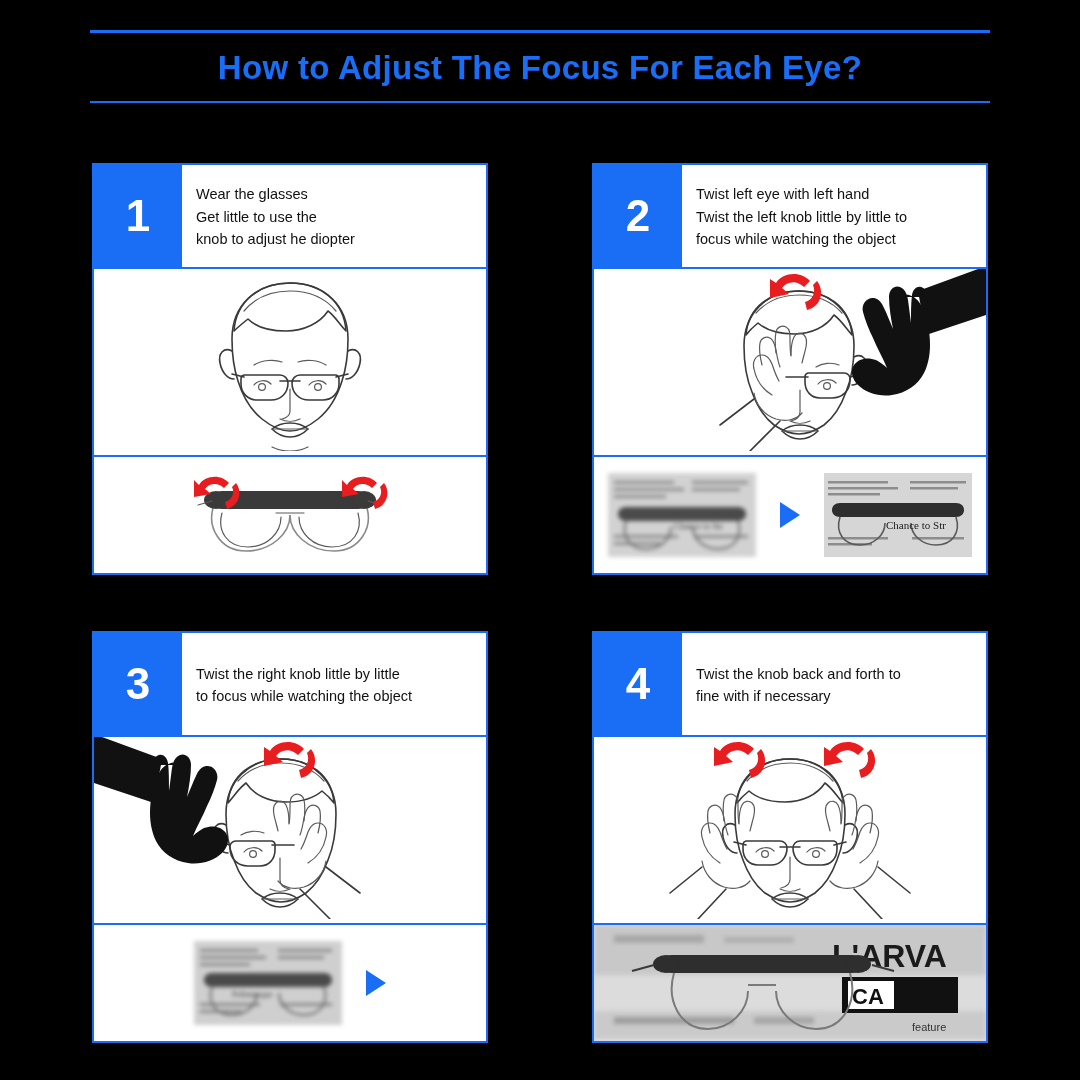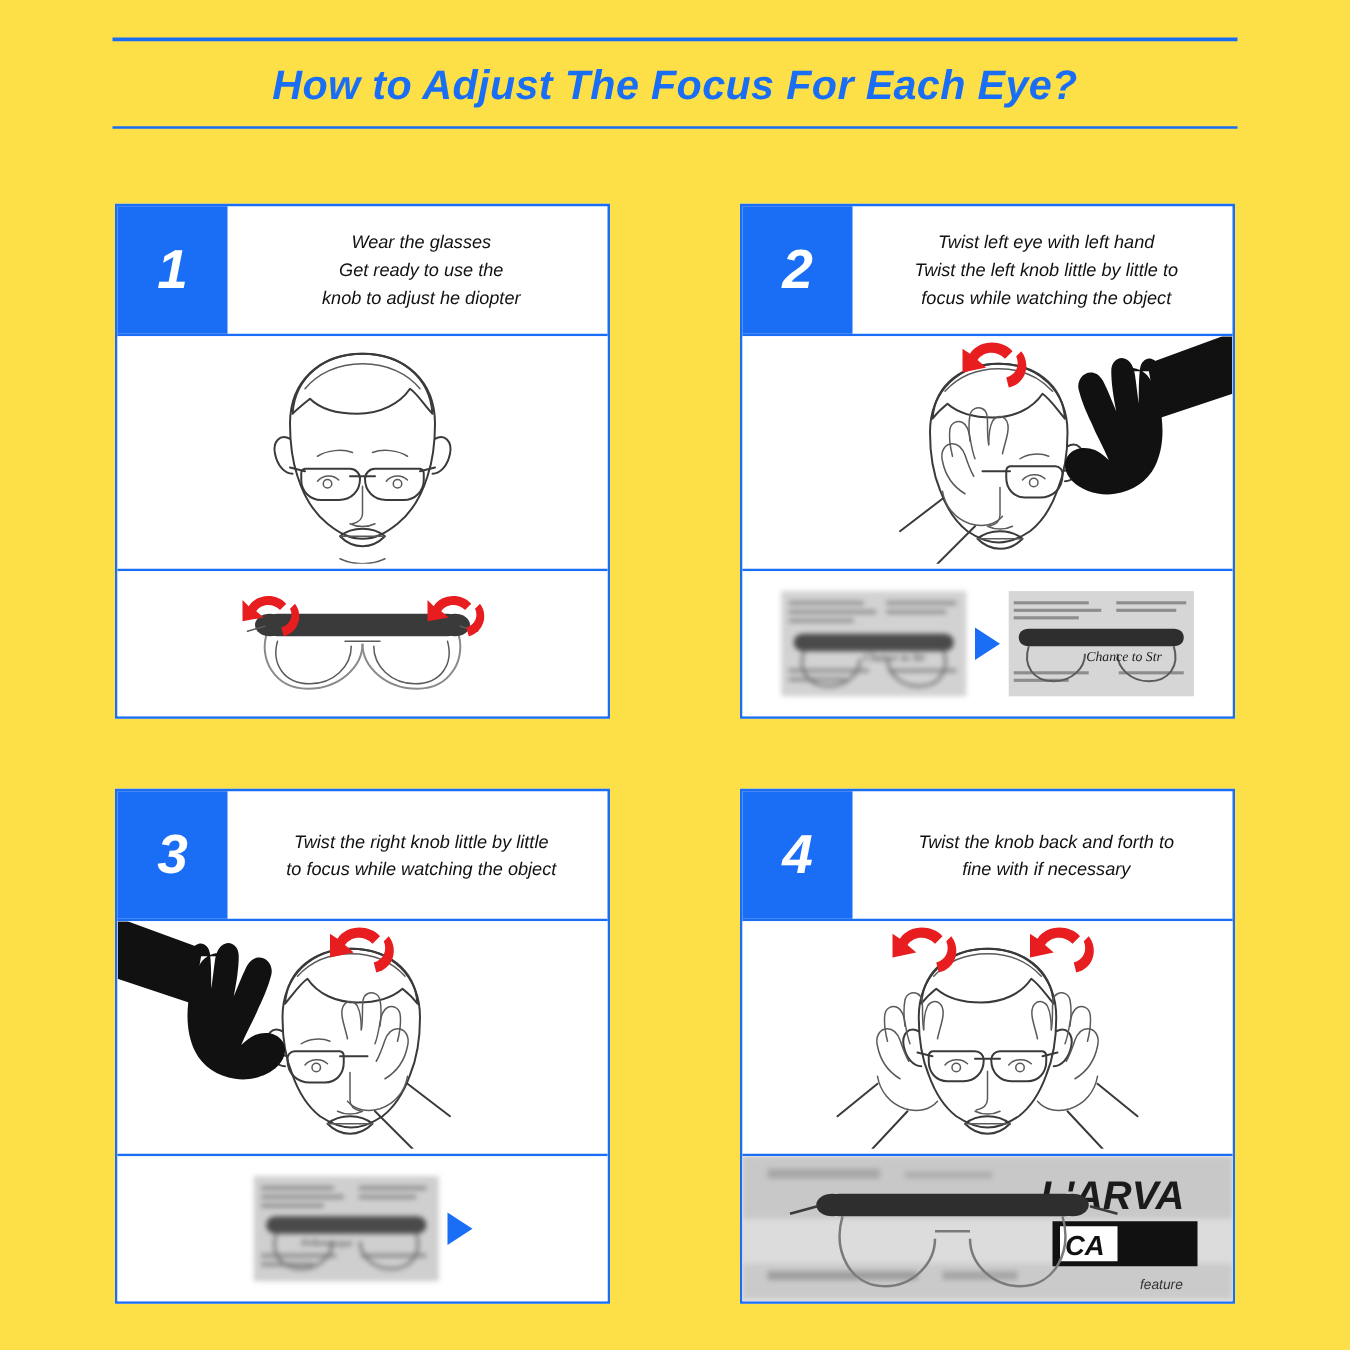--- a/index.html
+++ b/index.html
@@ -10,23 +10,22 @@
     width: 1080px;
     height: 1080px;
     background: #f7f7f5;
     font-family: "Liberation Sans", sans-serif;
     overflow: hidden;
   }
   .page {
     position: relative;
     width: 1080px;
     height: 1080px;
-    background: #fde047;
+    background: #000000;
     box-sizing: border-box;
-    font-style: italic;
   }
   
   .header {
     position: absolute;
     left: 90px;
     top: 30px;
     width: 900px;
   }
   .rule {
     height: 3px;
@@ -83,21 +82,20 @@
   }
   .step-text {
     flex: 1;
     padding: 10px 8px 8px 14px;
     display: flex;
     flex-direction: column;
     justify-content: center;
     color: #111;
     font-size: 14.5px;
     line-height: 1.55;
-    text-align: center;
   }
   .step-text div { white-space: nowrap; }
   
   .card-illo {
     height: 186px;
     border-bottom: 2px solid #1a6ef5;
     position: relative;
     overflow: hidden;
     background: #fff;
   }
@@ -113,21 +111,21 @@
   .hand { fill: #111; }
   .arrow { fill: #e81d20; }
   .frame-dark { fill: #3a3a3a; }
   .lens { fill: none; stroke: #8a8a8a; stroke-width: 1.6; }
   
   .photo-pair {
     display: flex;
     align-items: center;
     justify-content: center;
     height: 100%;
-    gap: 7px;
+    gap: 24px;
   }
   .photo-box {
     width: 148px;
     height: 84px;
     position: relative;
     overflow: hidden;
     background: #cfcfcf;
   }
   .blurred { filter: blur(2.2px); }
   .sharp { filter: none; }
@@ -161,21 +159,21 @@
     <div class="rule thin"></div>
   </div>
 
   <div class="grid">
 
     <div class="card">
       <div class="card-head">
         <div class="step-num">1</div>
         <div class="step-text">
           <div>Wear the glasses</div>
-          <div>Get ready to use the</div>
+          <div>Get little to use the</div>
           <div>knob to adjust he diopter</div>
         </div>
       </div>
 
       <div class="card-illo">
         <svg width="392" height="182" viewBox="0 0 392 182">
 
           <path class="fline" d="M196 14c-34 0-58 22-58 56 0 18 2 30 6 42 5 16 14 30 24 38 10 8 18 12 28 12s18-4 28-12c10-8 19-22 24-38 4-12 6-24 6-42 0-34-24-56-58-56z"></path>
 
           <path class="fline" d="M140 62c2-30 26-48 56-48s54 18 56 48c-6-6-12-16-18-20-8 12-24 20-42 20-16 0-30-4-38-12-5 4-10 8-14 12z"></path>

